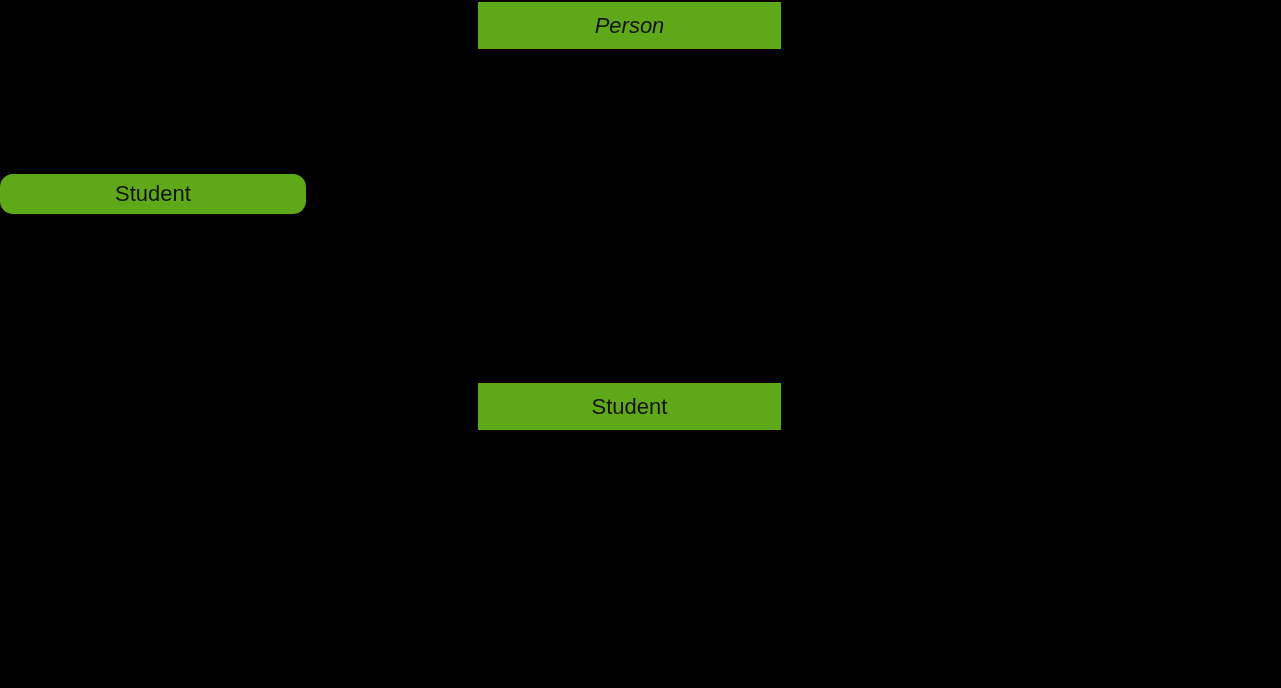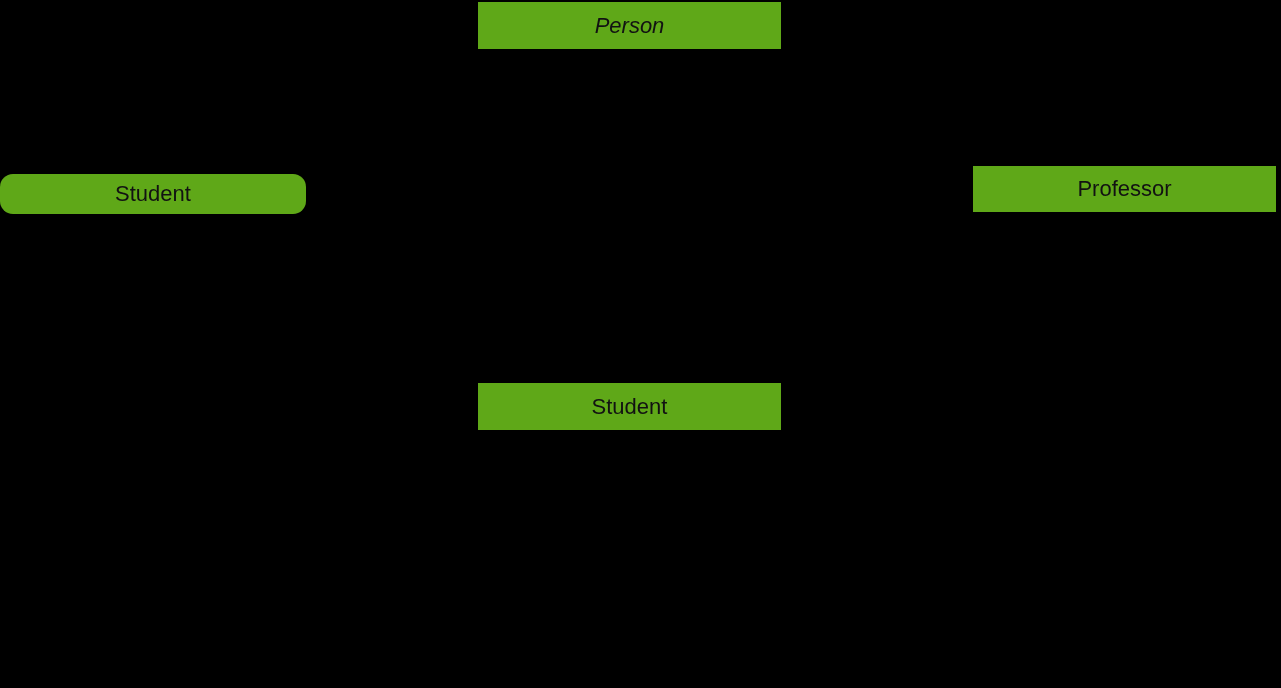--- a/index.html
+++ b/index.html
@@ -52,21 +52,18 @@
 <div class="canvas">
 
   <div class="node node-person">
     <span class="label italic">Person</span>
   </div>
 
   <div class="node node-student">
     <span class="label">Student</span>
   </div>
 
-  <div class="node node-professor">
-    <span class="label">Professor</span>
-  </div>
 
   <div class="node node-address">
     <span class="label">Student</span>
   </div>
 
 </div>
 
 </body></html>

